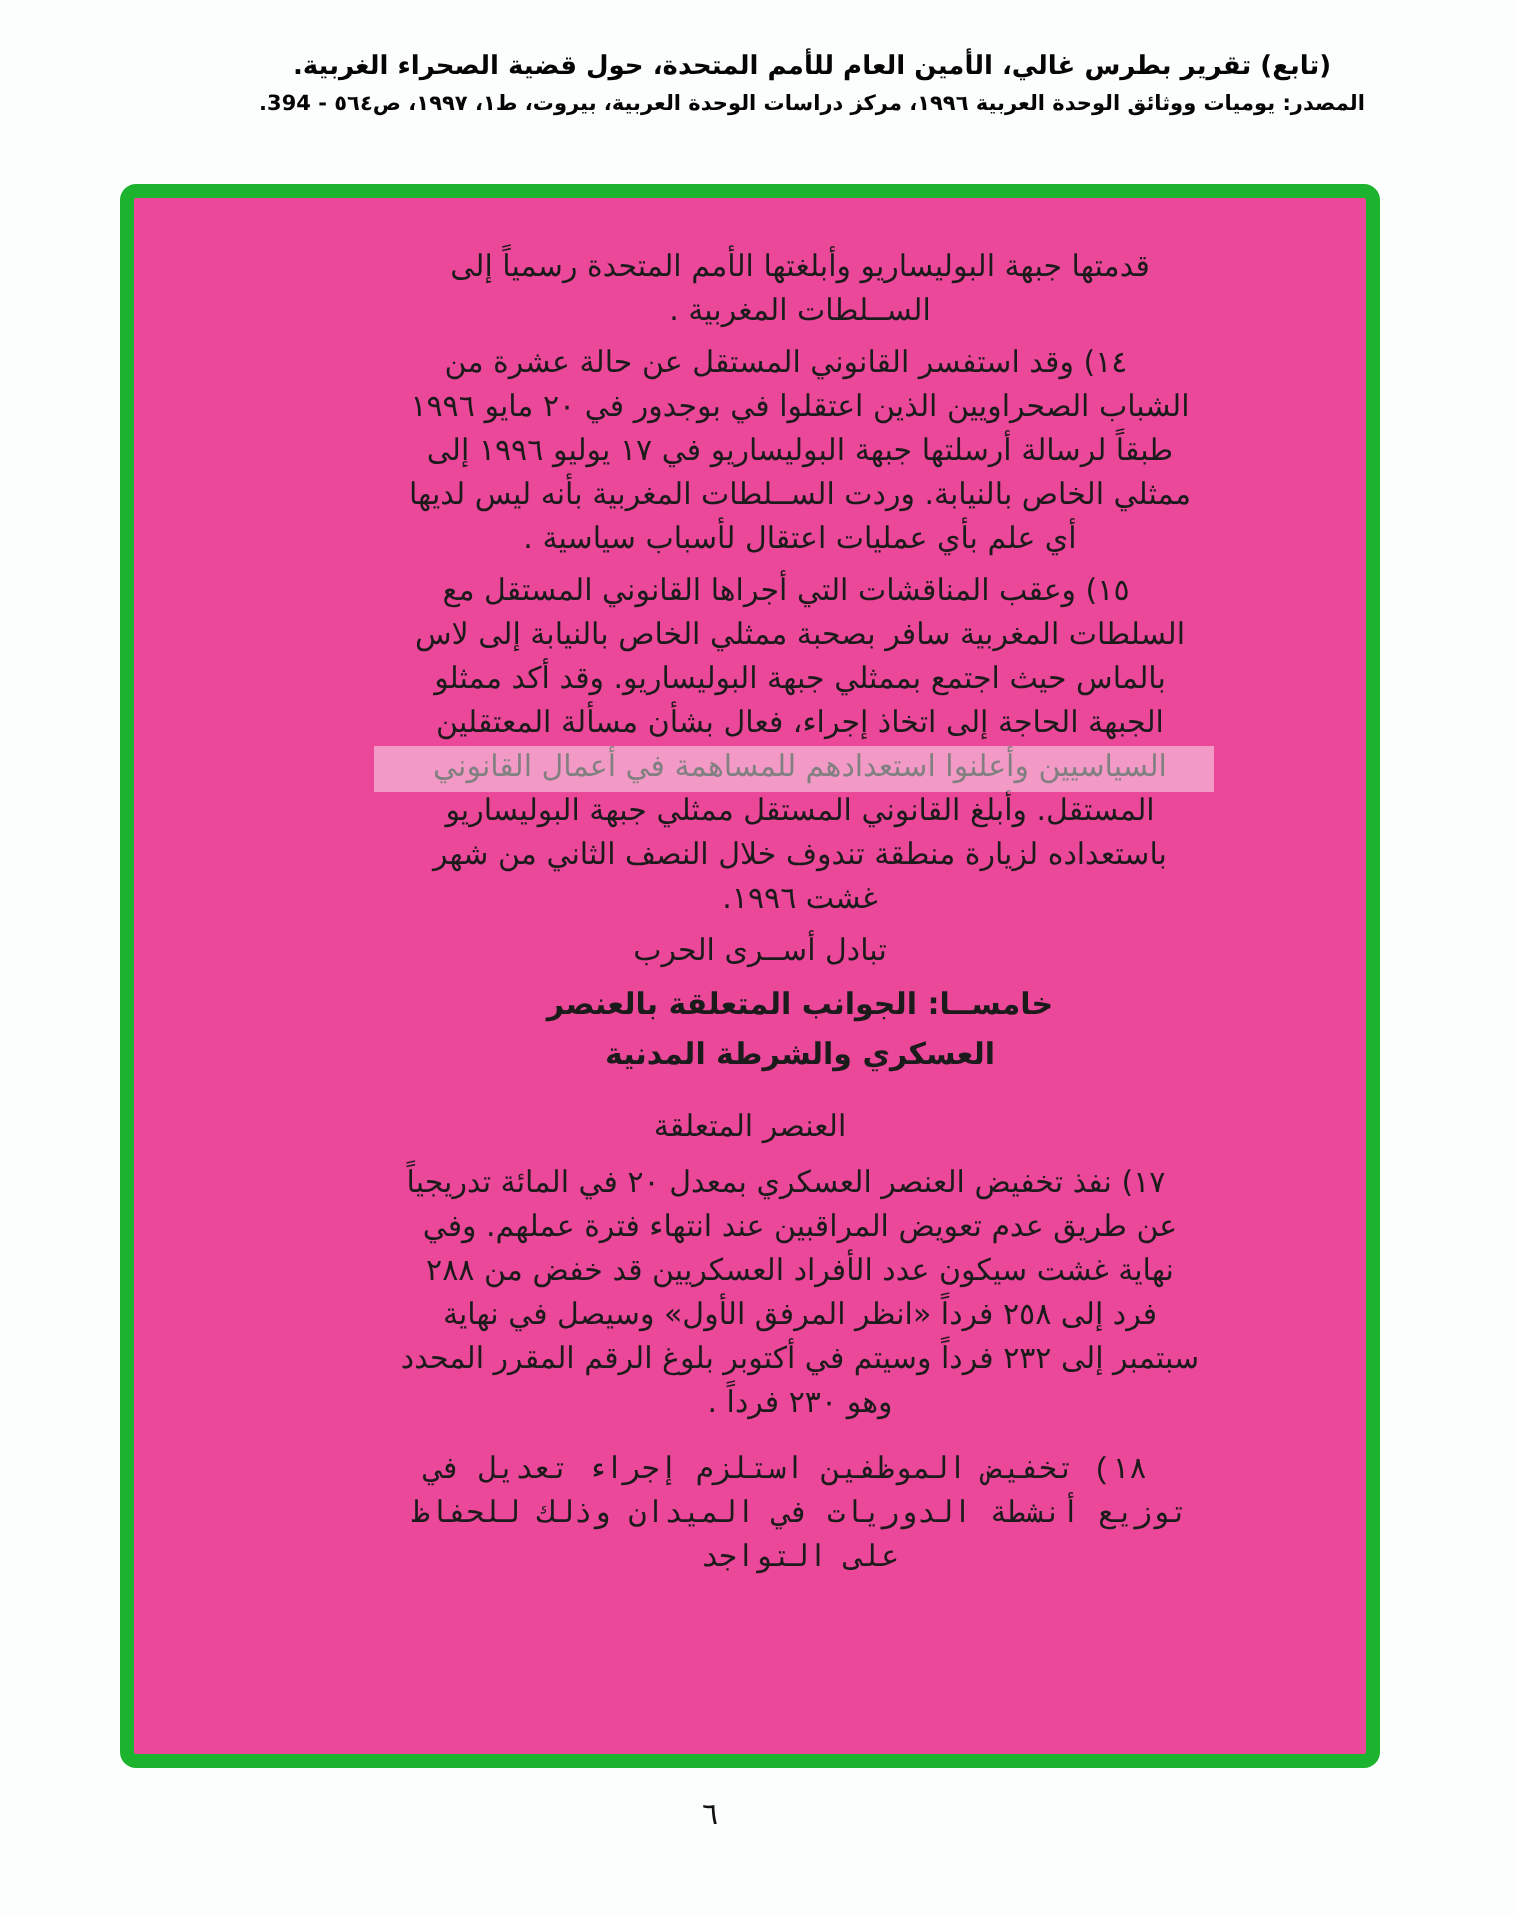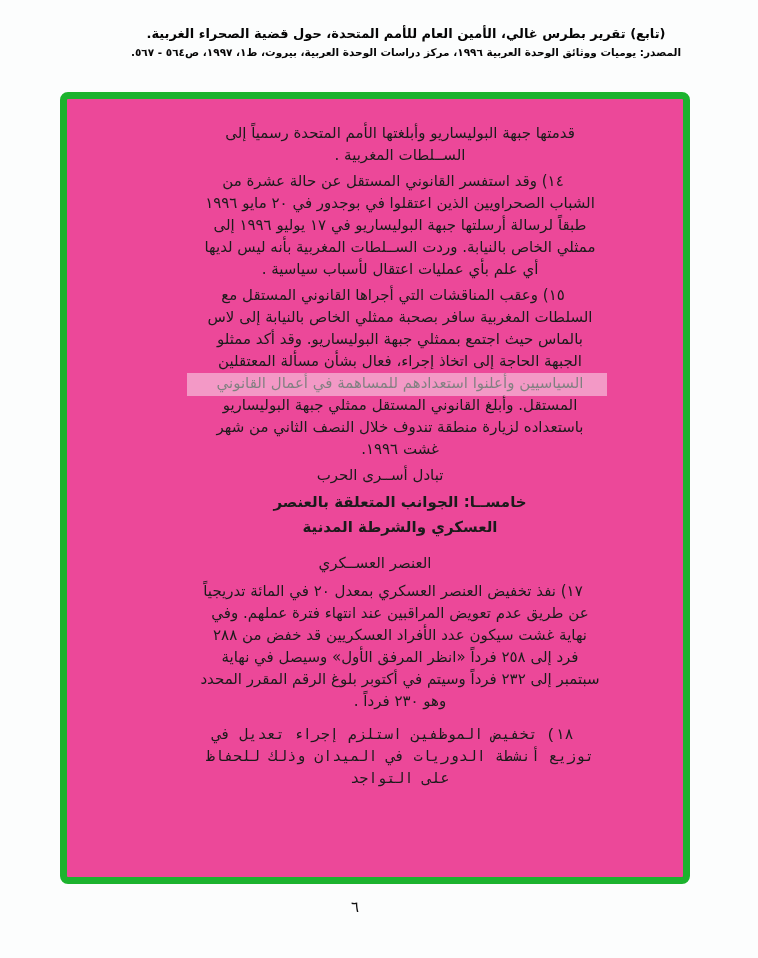--- a/index.html
+++ b/index.html
@@ -58,40 +58,40 @@
     font-size: 15px; color: #111;
   }
 </style>
 </head>
 <body>
 
 <div class="page">
 
   <div class="header">
     <div class="header-title">(تابع) تقرير بطرس غالي، الأمين العام للأمم المتحدة، حول قضية الصحراء الغربية.</div>
-    <div class="header-source">المصدر: يوميات ووثائق الوحدة العربية ١٩٩٦، مركز دراسات الوحدة العربية، بيروت، ط١، ١٩٩٧، ص٥٦٤ - ٥٦٧.</div>
+    <div class="header-source">المصدر: يوميات ووثائق الوحدة العربية ١٩٩٦، مركز دراسات الوحدة العربية، بيروت، ط١، ١٩٩٧، ص٥٦٤ - 394.</div>
   </div>
 
   <div class="scan-frame" style="border-color: rgb(28, 179, 46);">
 
     <div class="doc-body">
       <p>قدمتها جبهة البوليساريو وأبلغتها الأمم المتحدة رسمياً إلى الســلطات المغربية .</p>
 
       <p class="numbered">١٤) وقد استفسر القانوني المستقل عن حالة عشرة من الشباب الصحراويين الذين اعتقلوا في بوجدور في ٢٠ مايو ١٩٩٦ طبقاً لرسالة أرسلتها جبهة البوليساريو في ١٧ يوليو ١٩٩٦ إلى ممثلي الخاص بالنيابة. وردت الســلطات المغربية بأنه ليس لديها أي علم بأي عمليات اعتقال لأسباب سياسية .</p>
 
       <p class="numbered">١٥) وعقب المناقشات التي أجراها القانوني المستقل مع السلطات المغربية سافر بصحبة ممثلي الخاص بالنيابة إلى لاس بالماس حيث اجتمع بممثلي جبهة البوليساريو. وقد أكد ممثلو الجبهة الحاجة إلى اتخاذ إجراء، فعال بشأن مسألة المعتقلين السياسيين وأعلنوا استعدادهم للمساهمة في أعمال القانوني المستقل. وأبلغ القانوني المستقل ممثلي جبهة البوليساريو باستعداده لزيارة منطقة تندوف خلال النصف الثاني من شهر غشت ١٩٩٦.</p>
 
       <p class="subhead-pow">تبادل أســرى الحرب</p>
 
 
       <p class="center-head">خامســا: الجوانب المتعلقة بالعنصر</p>
 
       <p class="center-head2">العسكري والشرطة المدنية</p>
 
-      <p class="subsection-label">العنصر العســكري</p>
+      <p class="subsection-label">العنصر المتعلقة</p>
 
       <p class="numbered">١٧) نفذ تخفيض العنصر العسكري بمعدل ٢٠ في المائة تدريجياً عن طريق عدم تعويض المراقبين عند انتهاء فترة عملهم. وفي نهاية غشت سيكون عدد الأفراد العسكريين قد خفض من ٢٨٨ فرد إلى ٢٥٨ فرداً «انظر المرفق الأول» وسيصل في نهاية سبتمبر إلى ٢٣٢ فرداً وسيتم في أكتوبر بلوغ الرقم المقرر المحدد وهو ٢٣٠ فرداً .</p>
 
       <p class="numbered gap-top">١٨) تخفيض الموظفين استلزم إجراء تعديل في توزيع أنشطة الدوريات في الميدان وذلك للحفاظ على التواجد</p>
     </div>
 
     <div class="fade-strip"></div>
   </div>
 
   <div class="page-number">٦</div>

